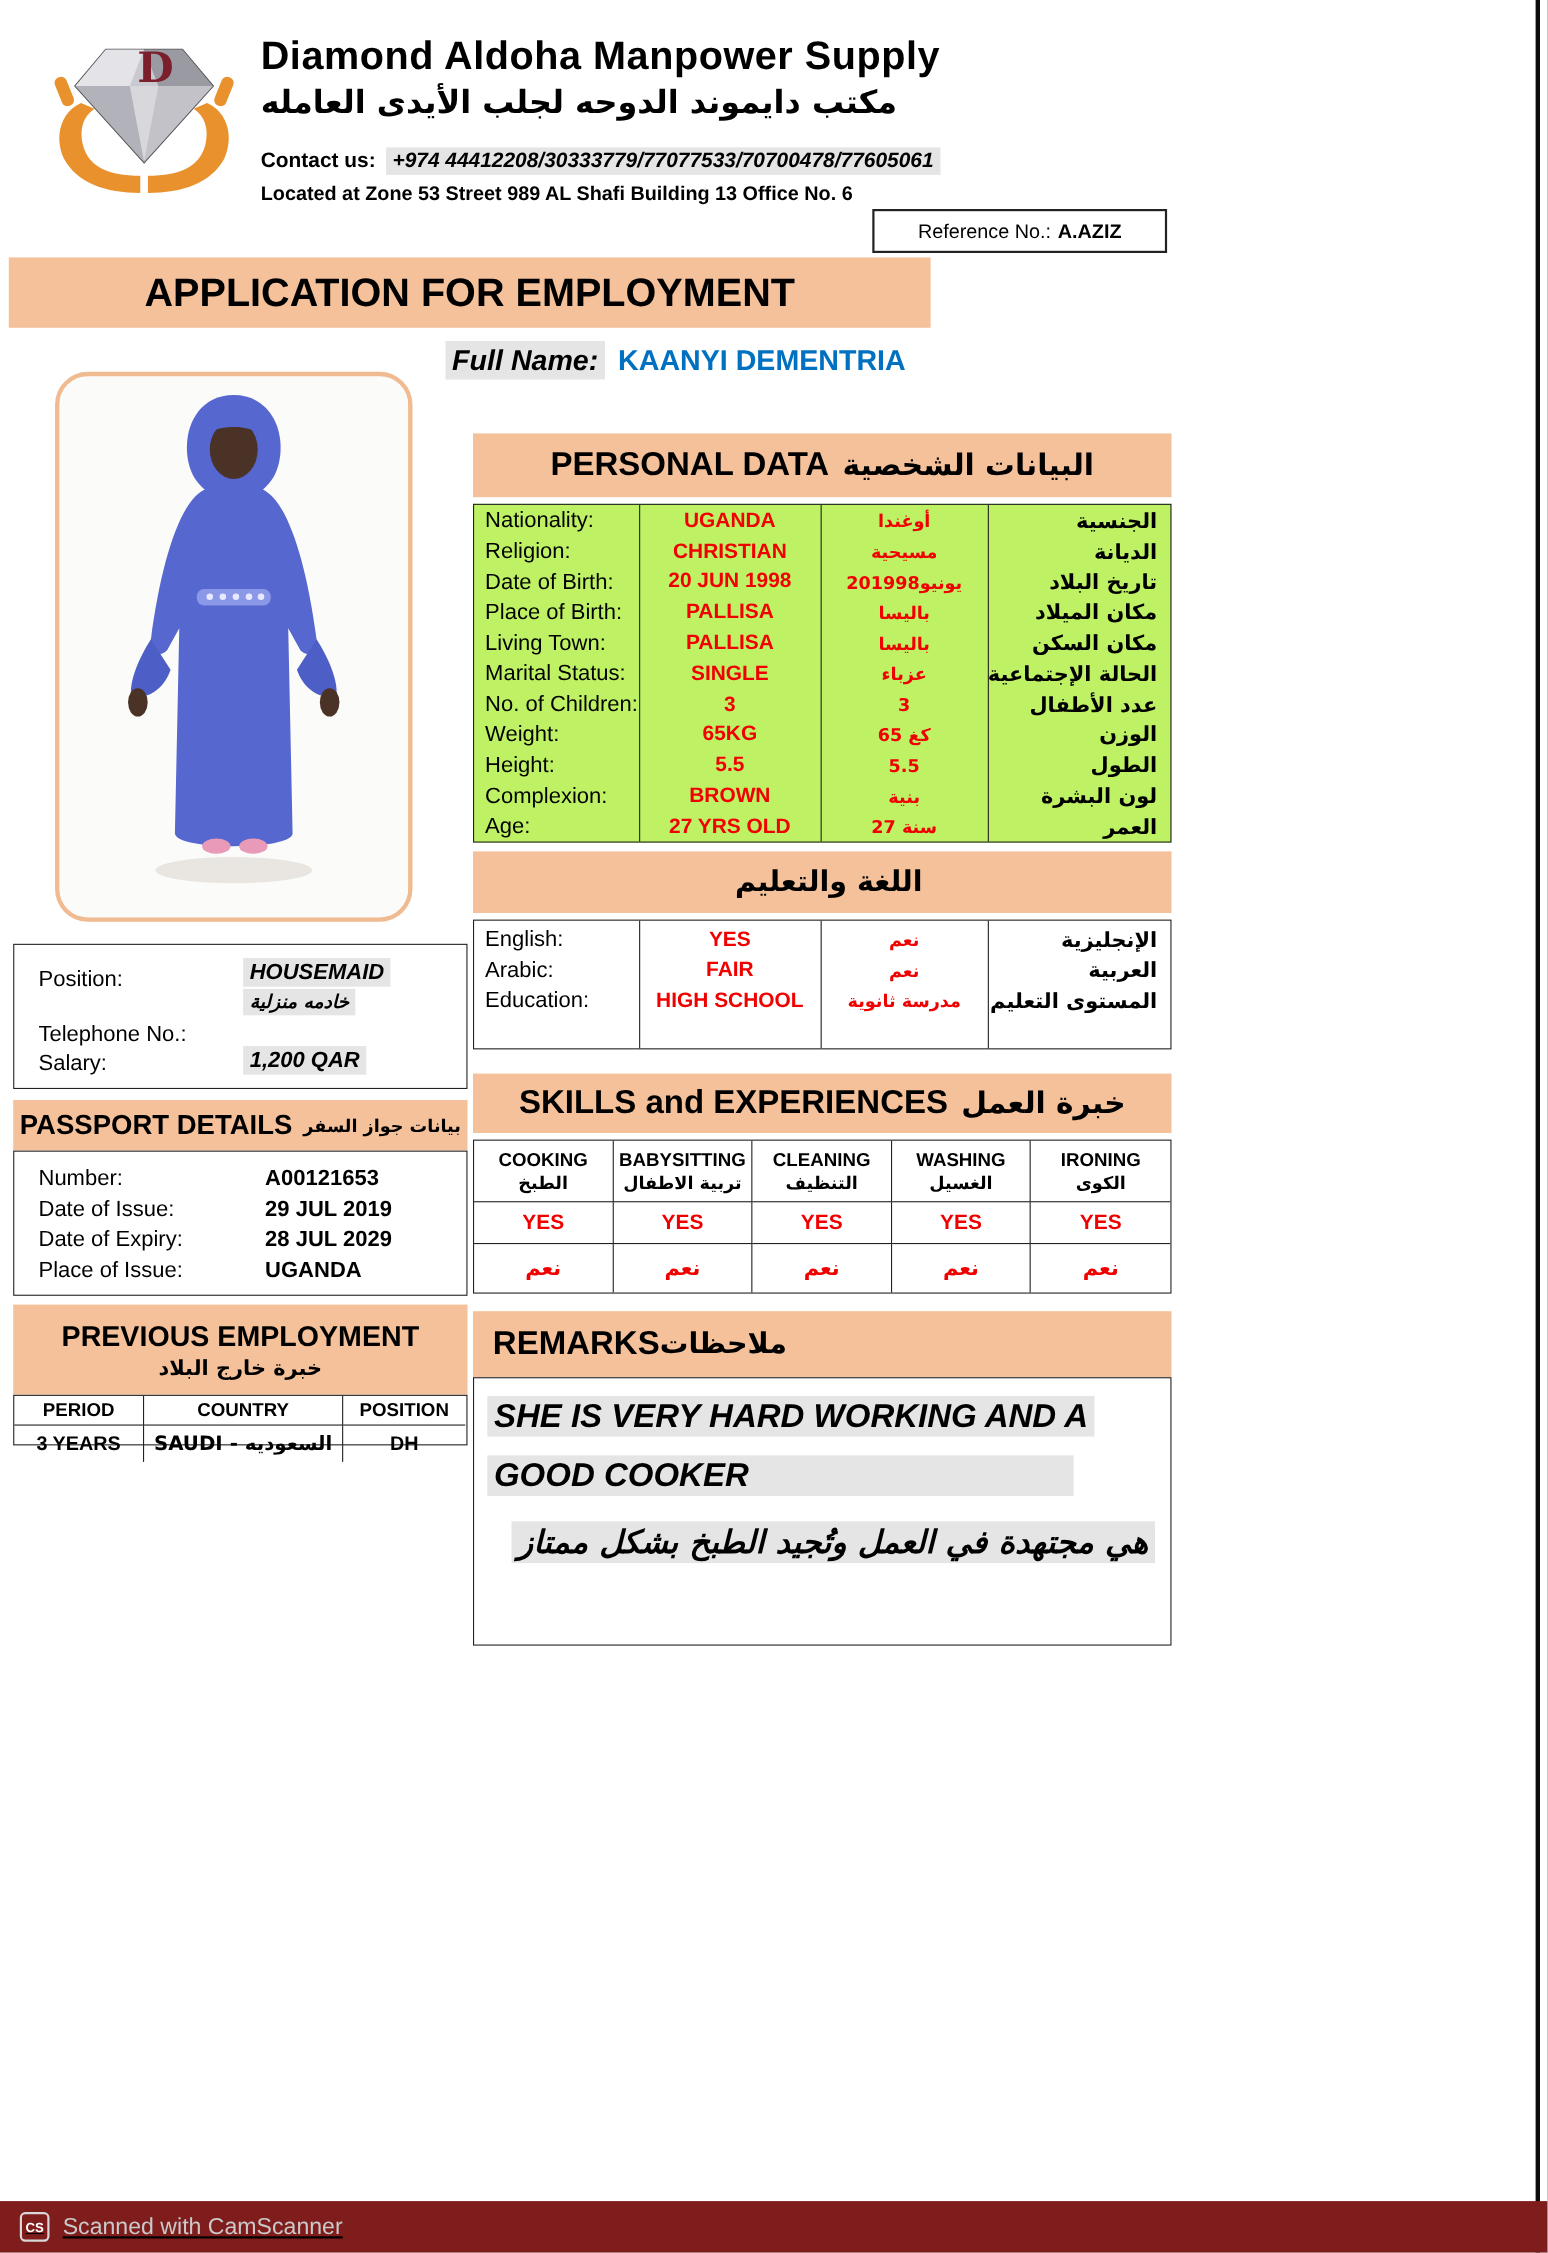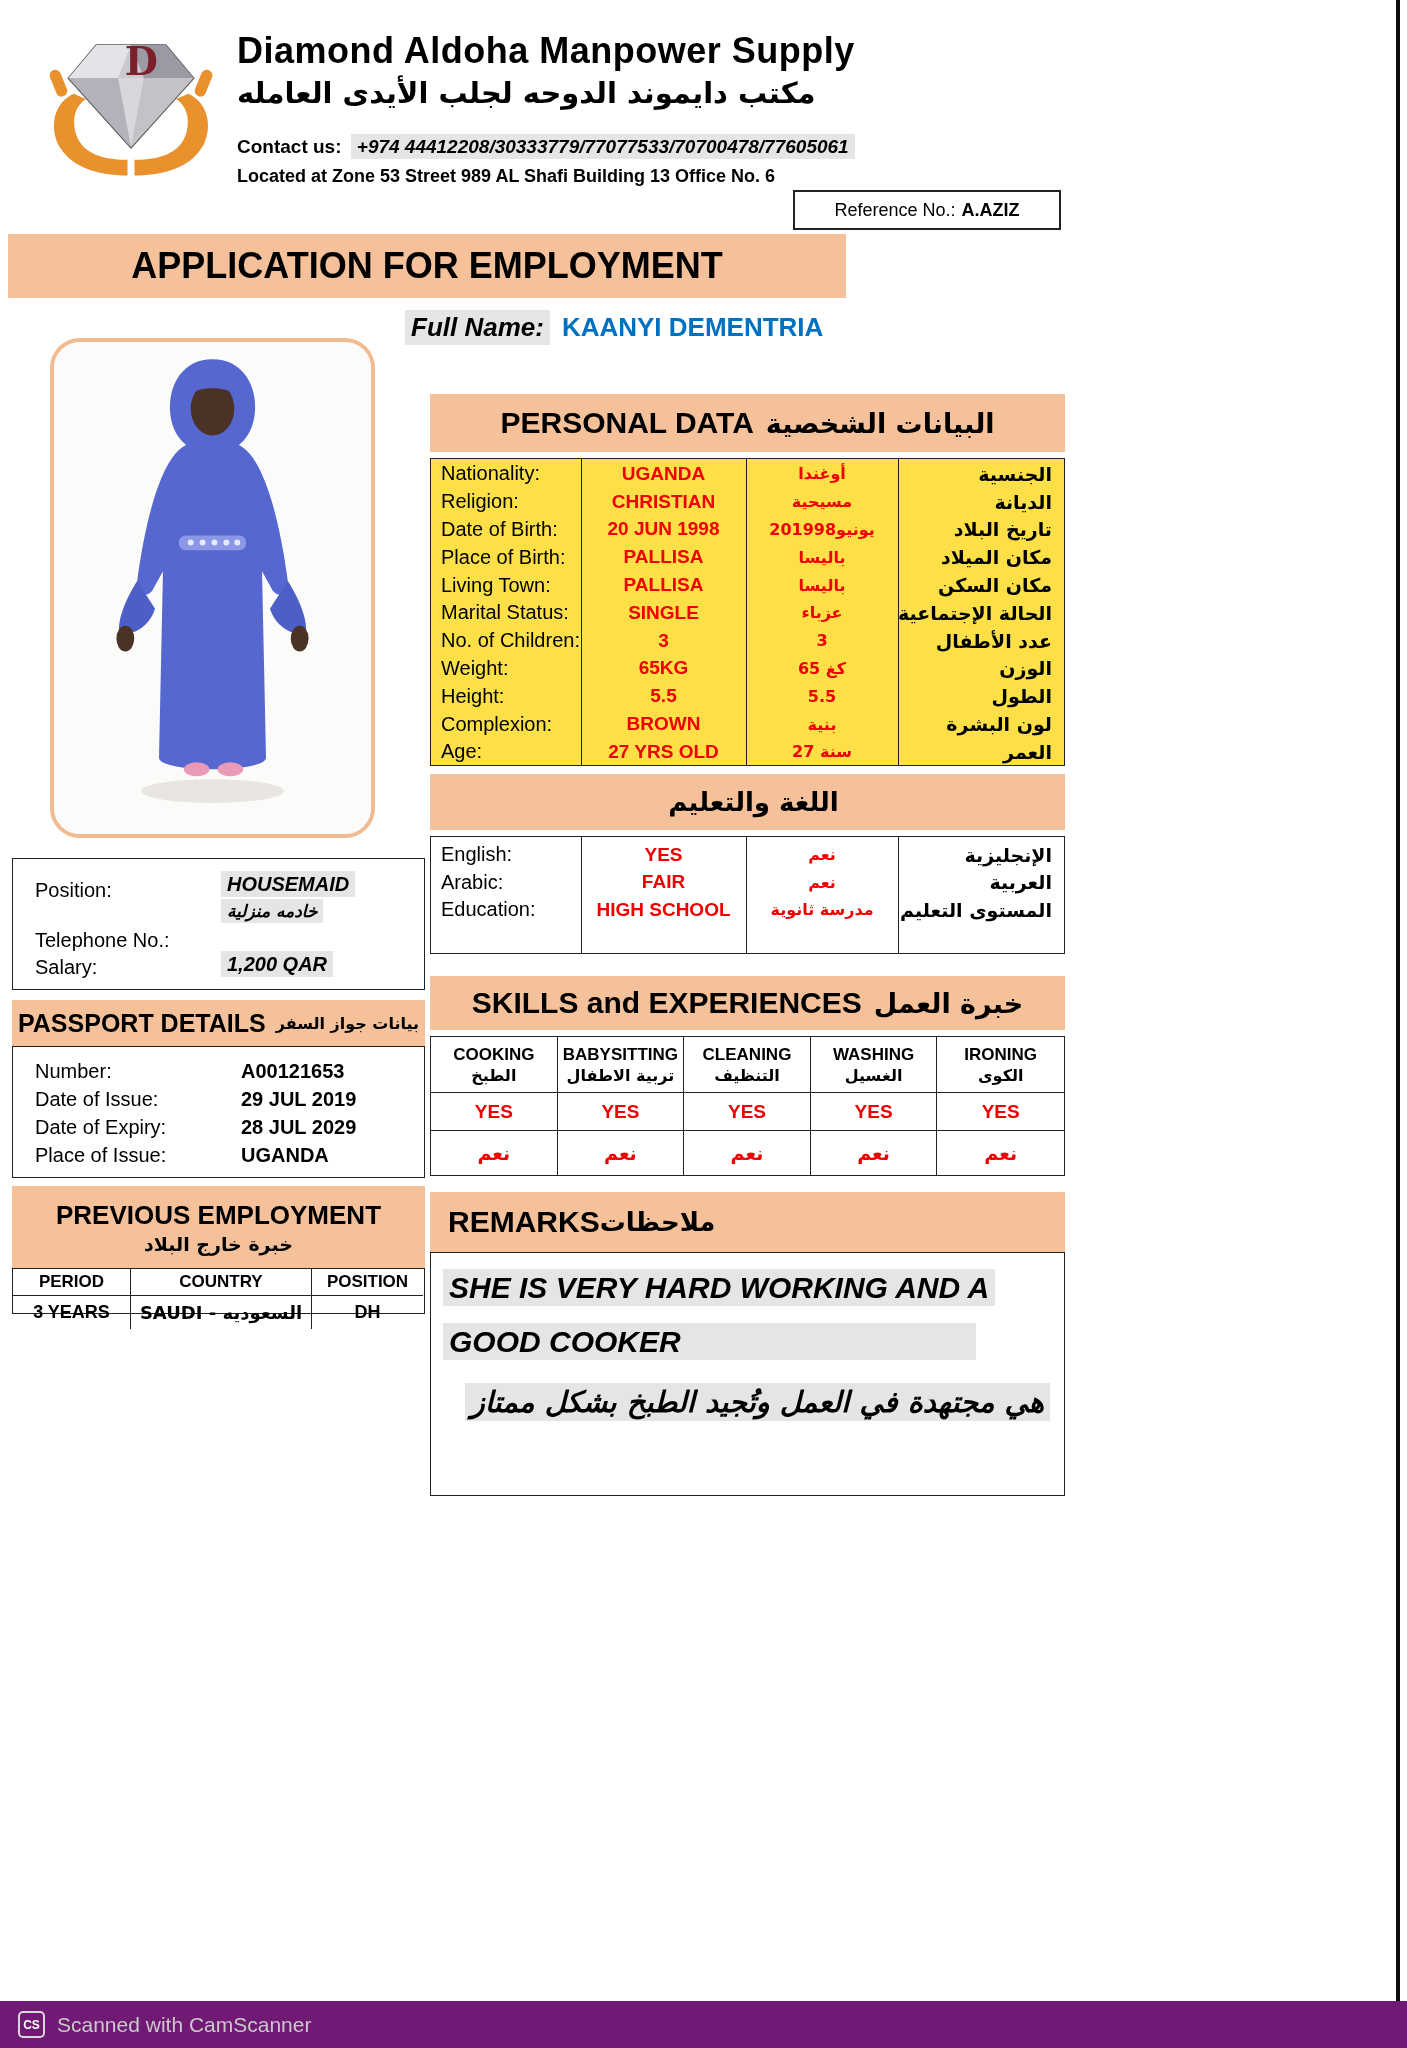--- a/index.html
+++ b/index.html
@@ -40,21 +40,21 @@
   .emp-grid > div:nth-child(3n) { border-right:none; }
   .emp-grid > div:nth-child(n+4) { border-bottom:none; }
   .emp-h { font-size:17px; }
   .emp-v { font-size:18px; }
 
   
   .pp-row { display:grid; grid-template-columns:206px 1fr; height:28px; align-items:center; }
   .pp-label { font-size:20px; }
   .pp-value { font-size:20px; font-weight:bold; }
 
-  .footer-bar { position:absolute; left:0; top:2001px; width:1407px; height:47px; background:#701a75; display:flex; align-items:center; padding-left:18px; gap:12px; }
+  .footer-bar { position:absolute; left:0; top:2001px; width:1407px; height:47px; background:#7f1d1d; display:flex; align-items:center; padding-left:18px; gap:12px;text-decoration:underline; }
   .cs-box { width:27px; height:27px; border:2px solid #D8D8D8; border-radius:5px; color:#fff; font-size:12px; font-weight:bold; display:flex; align-items:center; justify-content:center; }
   .cs-text { color:#C9C9C9; font-size:21px; }
 </style>
 </head>
 <body>
 
 <div class="page">
 
   <div class="abs" style="left:38px; top:26px; width:186px; height:152px;">
     <svg viewBox="0 0 200 175" width="186" height="152">
@@ -114,21 +114,21 @@
       <ellipse cx="160" cy="66" rx="22" ry="27" fill="#4a3226"></ellipse>
       <path d="M137,52 C141,34 179,34 183,52 C176,43 144,43 137,52 Z" fill="#5667cf"></path>
     </svg>
   </div>
 
   <div class="abs banner" style="left:430px; top:394px; width:635px; height:58px;">
     <span style="font-size:30px;">PERSONAL DATA</span>
     <span class="ar" style="font-size:27px; margin-left:12px;">البيانات الشخصية</span>
   </div>
 
-  <div class="abs boxed" style="left:430px; top:458px; width:635px; height:308px; background:#fde047; padding-top:1px;">
+  <div class="abs boxed" style="left:430px; top:458px; width:635px; height:308px; background:#bef264; padding-top:1px;">
     <div class="vline" style="left:150px;"></div>
     <div class="vline" style="left:315px;"></div>
     <div class="vline" style="left:467px;"></div>
 
     <div class="pd-row">
       <div class="c-label">Nationality:</div>
       <div class="c-val-en">UGANDA</div>
       <div class="c-val-ar ar">أوغندا</div>
       <div class="c-label-ar ar">الجنسية</div>
     </div>

